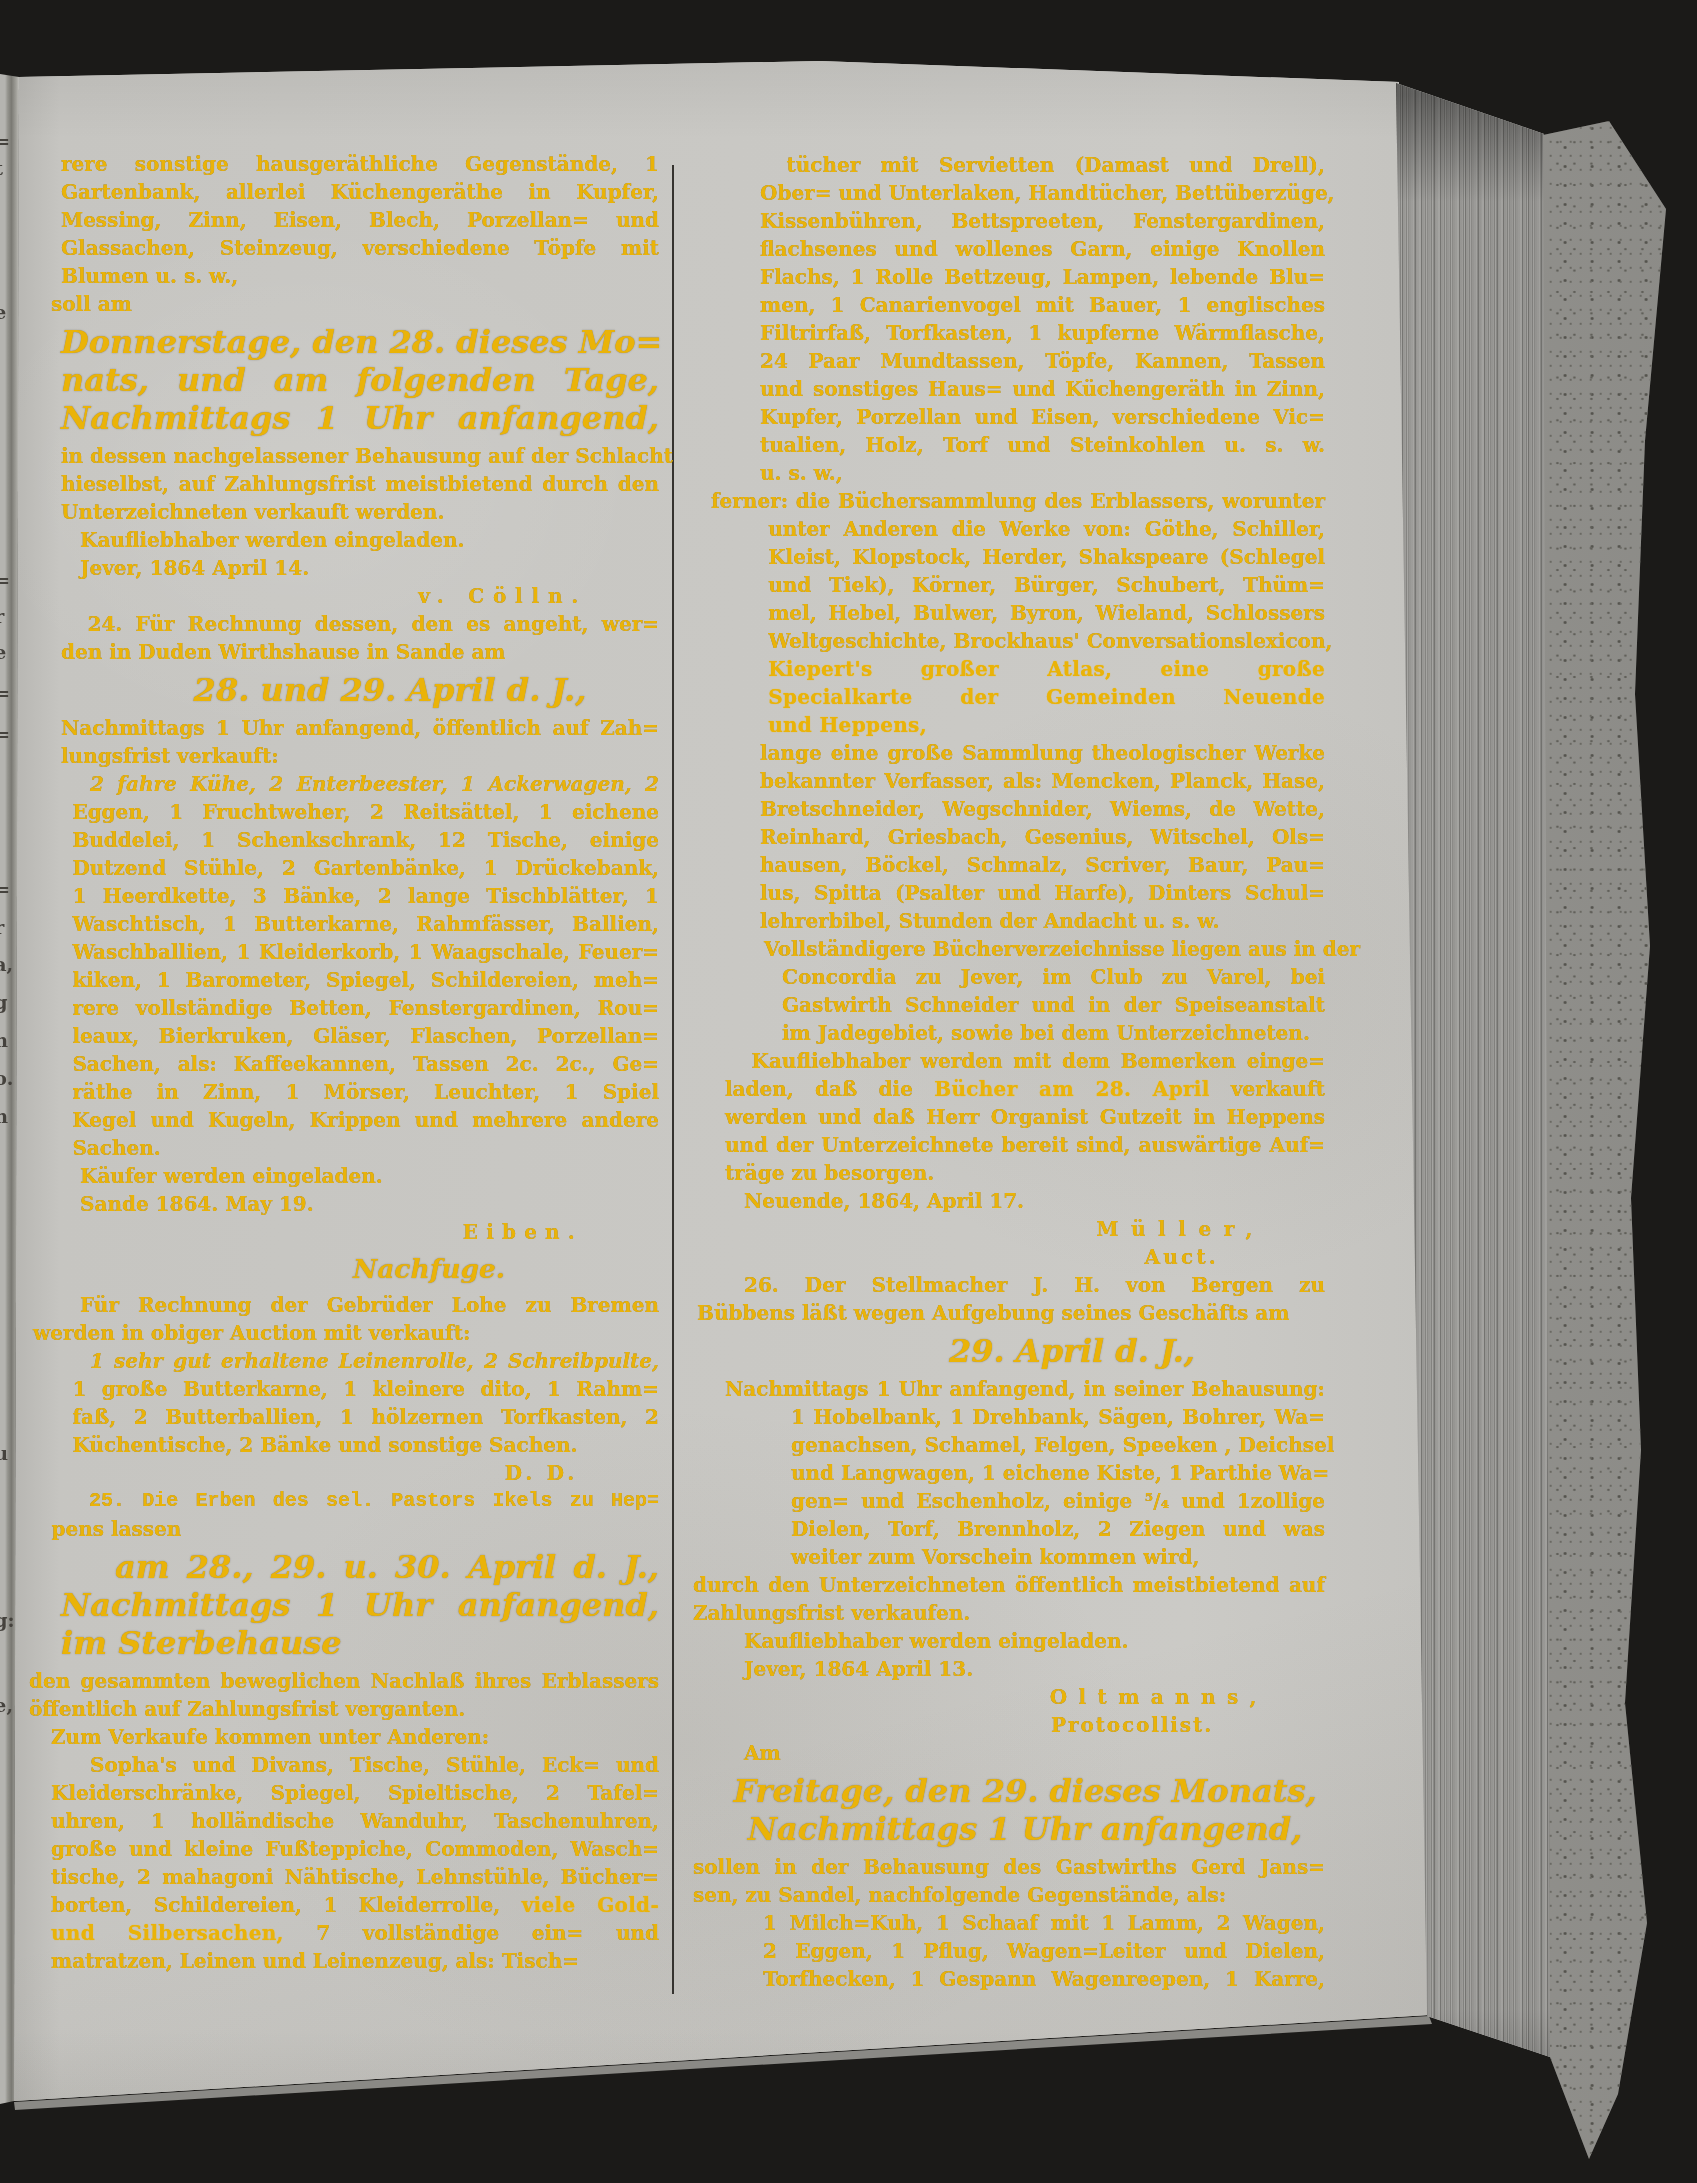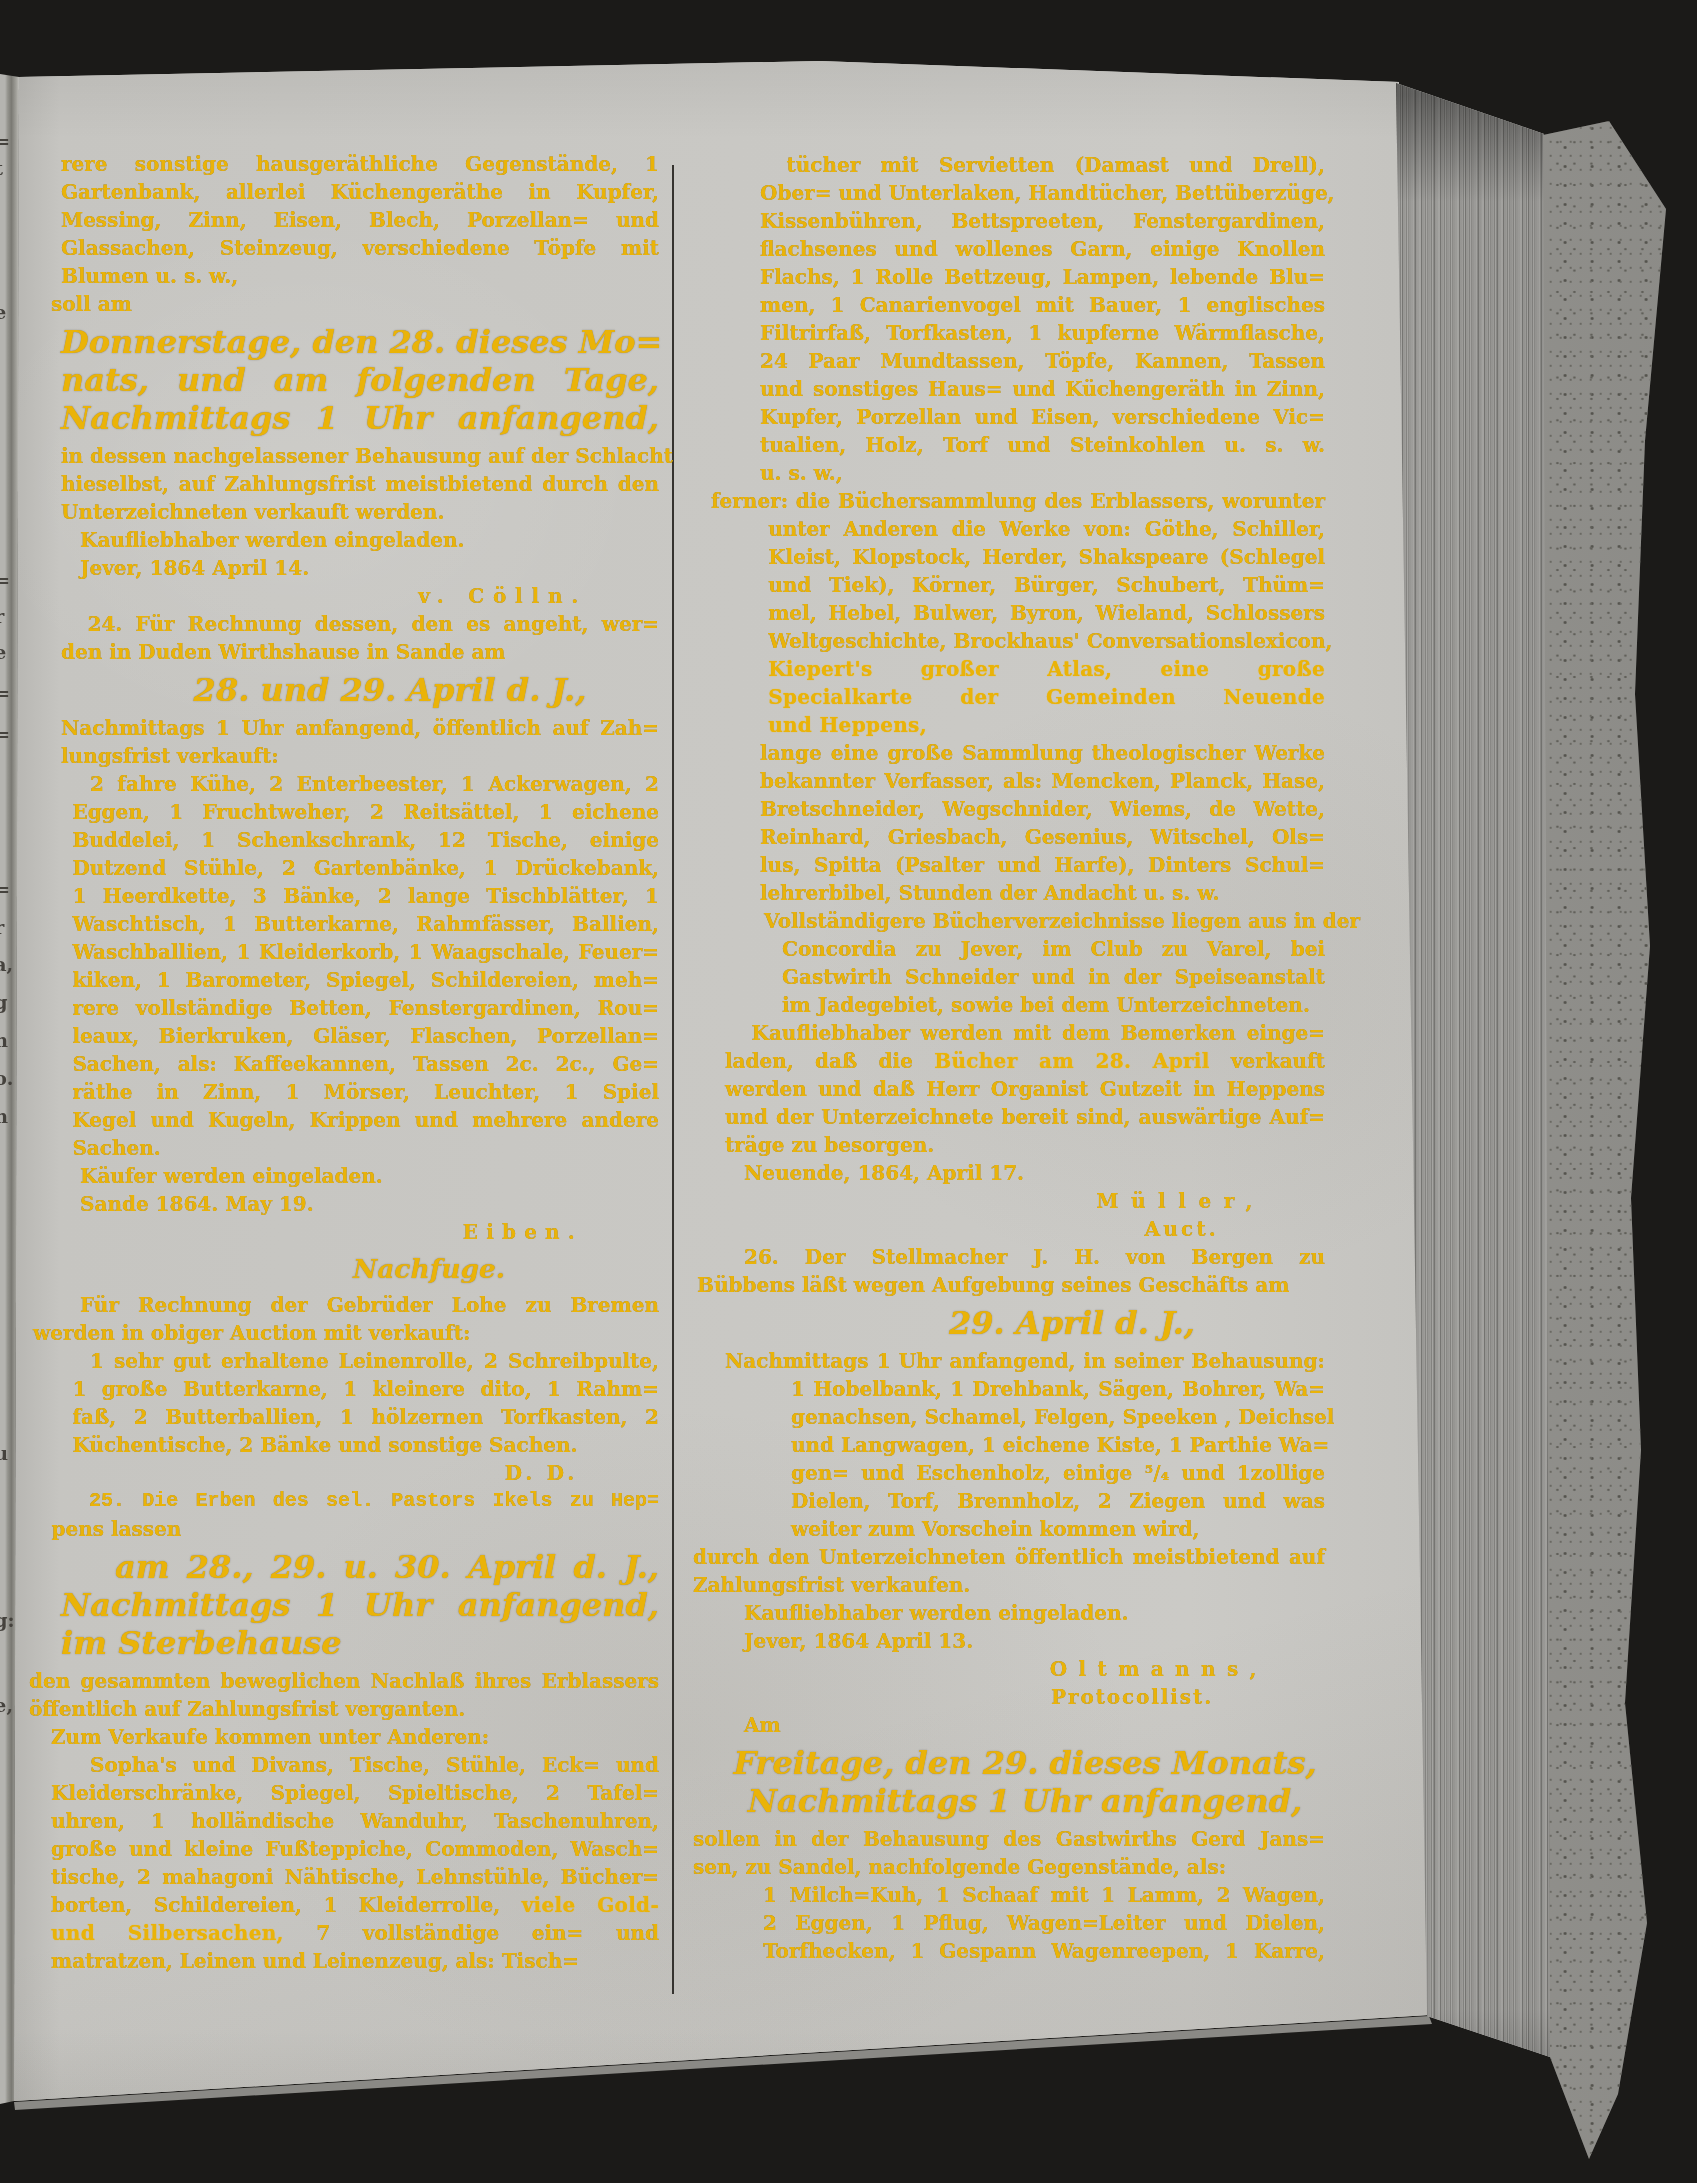--- a/index.html
+++ b/index.html
@@ -83,21 +83,21 @@
   .h-md .line{font-size:26.5px;line-height:35px;}
   .ctr .line{text-align:right;text-align-last:center;}
   .txA{position:relative;left:30px;}
   .txB{position:relative;left:69px;}
   .txC{position:relative;left:47px;}
 
   .pl30 .line{padding-left:19px;}
   .ind1 .line:first-child{text-indent:26.5px;}
   .ind-first-lg .line:first-child{text-indent:54px;}
   .items .line{margin-left:11.4px;}
-  .items .line:first-child{margin-left:29px;}
+  .items .line:first-child{margin-left:29px;font-style:italic;}
   .items3 .line{margin-left:38px;}
   .items3b .line{margin-left:66px;}
   .hang46 .line{margin-left:-10px;}
   .hang46 .line:first-child{margin-left:29px;}
   .hang .line{margin-left:8.2px;}
   .hang .line:first-child{margin-left:-49px;}
   .hang-neg .line{margin-left:-28px;}
   .hang-neg .line:first-child{margin-left:0;text-indent:19px;}
   .hang-neg15 .line{margin-left:-9.5px;}
   .hang-neg15 .line:first-child{margin-left:0;text-indent:28px;font-family:Liberation Mono, monospace;}
@@ -282,20 +282,21 @@
         <div class="line"><span>Weltgeschichte, Brockhaus' Conversationslexicon,</span></div>
         <div class="line"><span class="b">Kiepert's großer Atlas, eine große</span></div>
         <div class="line"><span class="b">Specialkarte der Gemeinden Neuende</span></div>
         <div class="line last"><span class="b">und Heppens,</span></div>
       </div>
       <div class="block t-para sh55">
         <div class="line"><span>lange eine große Sammlung theologischer Werke</span></div>
         <div class="line"><span>bekannter Verfasser, als: Mencken, Planck, Hase,</span></div>
         <div class="line"><span>Bretschneider,  Wegschnider,  Wiems,  de Wette,</span></div>
         <div class="line"><span>Reinhard,  Griesbach,  Gesenius,  Witschel, Ols=</span></div>
+        <div class="line"><span>hausen,  Böckel,  Schmalz,  Scriver,  Baur,  Pau=</span></div>
         <div class="line"><span>lus, Spitta (Psalter und Harfe), Dinters Schul=</span></div>
         <div class="line last"><span>lehrerbibel, Stunden der Andacht u. s. w.</span></div>
       </div>
       <div class="block t-para sh55 ind2">
         <div class="line"><span>Vollständigere Bücherverzeichnisse liegen aus in der</span></div>
         <div class="line"><span>Concordia zu Jever, im Club zu Varel, bei</span></div>
         <div class="line"><span>Gastwirth Schneider und in der Speiseanstalt</span></div>
         <div class="line last"><span>im Jadegebiet, sowie bei dem Unterzeichneten.</span></div>
       </div>
       <div class="block t-para ind1">

